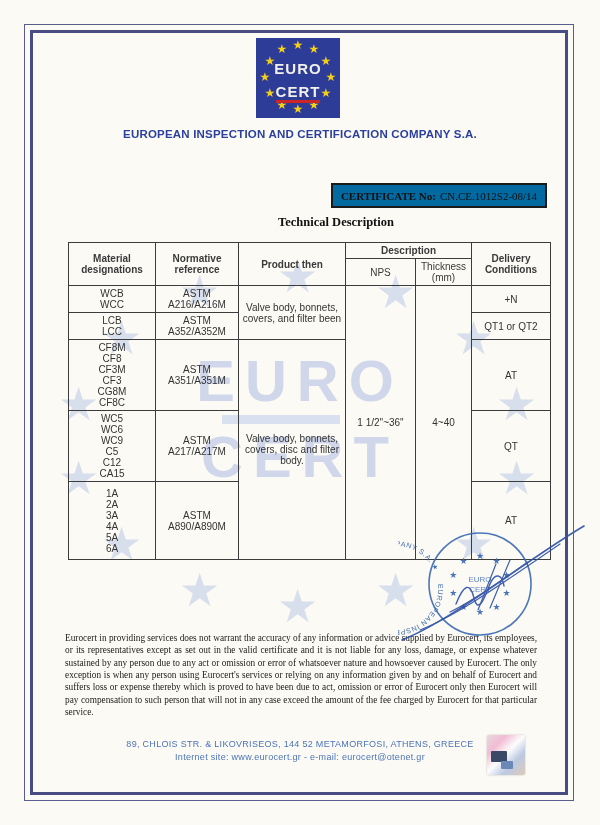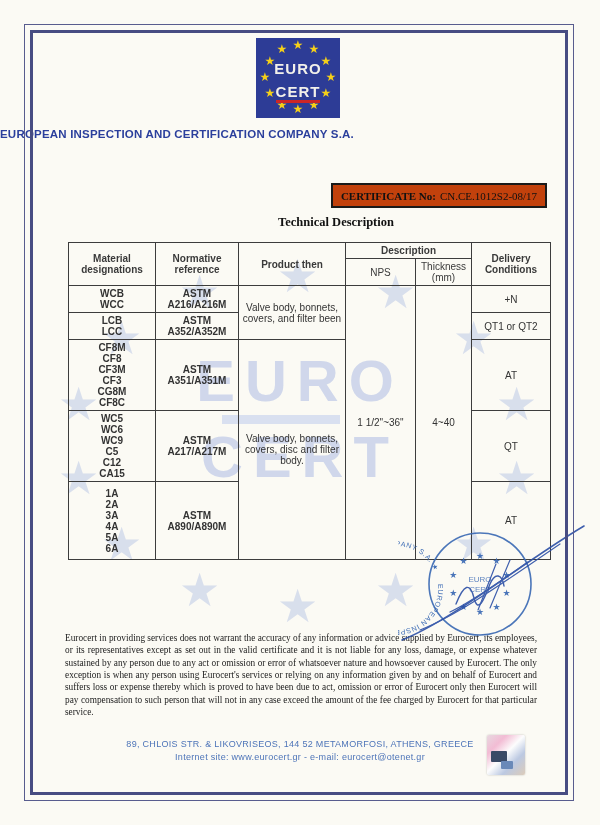--- a/index.html
+++ b/index.html
@@ -16,37 +16,37 @@
   .wm-word{position:absolute;left:0;width:600px;text-align:center;font-weight:bold;
         color:#c9d2ea;opacity:.85;font-size:58px;letter-spacing:10px;line-height:1;}
   .wm-bar{position:absolute;left:222px;width:118px;height:9px;background:#d2daee;opacity:.85;}
 
   
   .logo{position:absolute;left:256px;top:38px;width:84px;height:80px;background:#2d3c96;z-index:1;}
   .logo .lstar{position:absolute;color:#f5d019;font-size:12px;line-height:1;width:12px;text-align:center;}
   .logo-text{position:absolute;left:0;top:22px;width:84px;text-align:center;color:#f2f0ea;
         font-weight:bold;font-size:15px;line-height:17px;letter-spacing:1px;}
   .logo-bar{position:absolute;left:20px;top:40px;width:44px;height:3px;background:#cc2626;}
-  .company-name{position:absolute;left:0;top:128px;width:600px;
+  .company-name{position:absolute;left:0;top:128px;width:600px;text-align:center;
         color:#2b3f9c;font-weight:bold;font-size:11.5px;letter-spacing:.2px;z-index:1;}
 
   .cert-box{position:absolute;left:331px;top:183px;width:212px;height:21px;border:2px solid #1a1a1a;
-        background:#c2410c;display:flex;align-items:center;justify-content:center;z-index:1;
+        background:#0369a1;display:flex;align-items:center;justify-content:center;z-index:1;
         font-family:"Liberation Serif",serif;font-size:11px;color:#111;white-space:nowrap;}
   .cert-box b{margin-right:4px;}
 
   .section-title{position:absolute;left:0;top:215px;width:600px;text-align:center;
         font-family:"Liberation Serif",serif;font-weight:bold;font-size:12.5px;color:#111;z-index:1;margin-left:36px;}
 
   
   .tbl{position:absolute;left:68px;top:242px;z-index:1;border-collapse:collapse;}
   .tbl td,.tbl th{border:1px solid #3c3c3c;font-size:10px;color:#333;padding:2px 3px;
         text-align:center;vertical-align:middle;background:transparent;}
   .tbl th{font-weight:bold;color:#3a3a3a;}
-  .pre{white-space:pre-line;font-weight:bold;}
+  .pre{white-space:pre-line;}
   .c-mat{width:80px;} .c-norm{width:76px;} .c-prod{width:100px;}
   .c-nps{width:63px;} .c-thk{width:49px;} .c-del{width:72px;margin-top:42px;}
   .norm-cell{text-align:left;padding-left:7px;}
   .r1{height:26px;} .r2{height:26px;} .r3{height:62px;} .r4{height:70px;} .r5{height:78px;}
   .hd1{height:15px;} .hd2{height:23px;}
 
   
   .stamp{position:absolute;left:398px;top:520px;z-index:2;}
 
   
@@ -107,21 +107,21 @@
       <div>EURO</div>
       <div class="logo-bar"></div>
       <div style="margin-top:6px">CERT</div>
     </div>
   </div>
 
   <div class="company-name">EUROPEAN INSPECTION AND CERTIFICATION COMPANY S.A.</div>
 
   <div class="cert-box">
     <b>CERTIFICATE No:</b>
-    <span>CN.CE.1012S2-08/17</span>
+    <span>CN.CE.1012S2-08/14</span>
   </div>
 
   <div class="section-title">Technical Description</div>
 
   <table class="tbl">
     <tbody>
         <tr class="hd1">
       <th class="c-mat" rowspan="2">Material designations</th>
       <th class="c-norm" rowspan="2">Normative reference</th>
       <th class="c-prod" rowspan="2">Product then</th>

